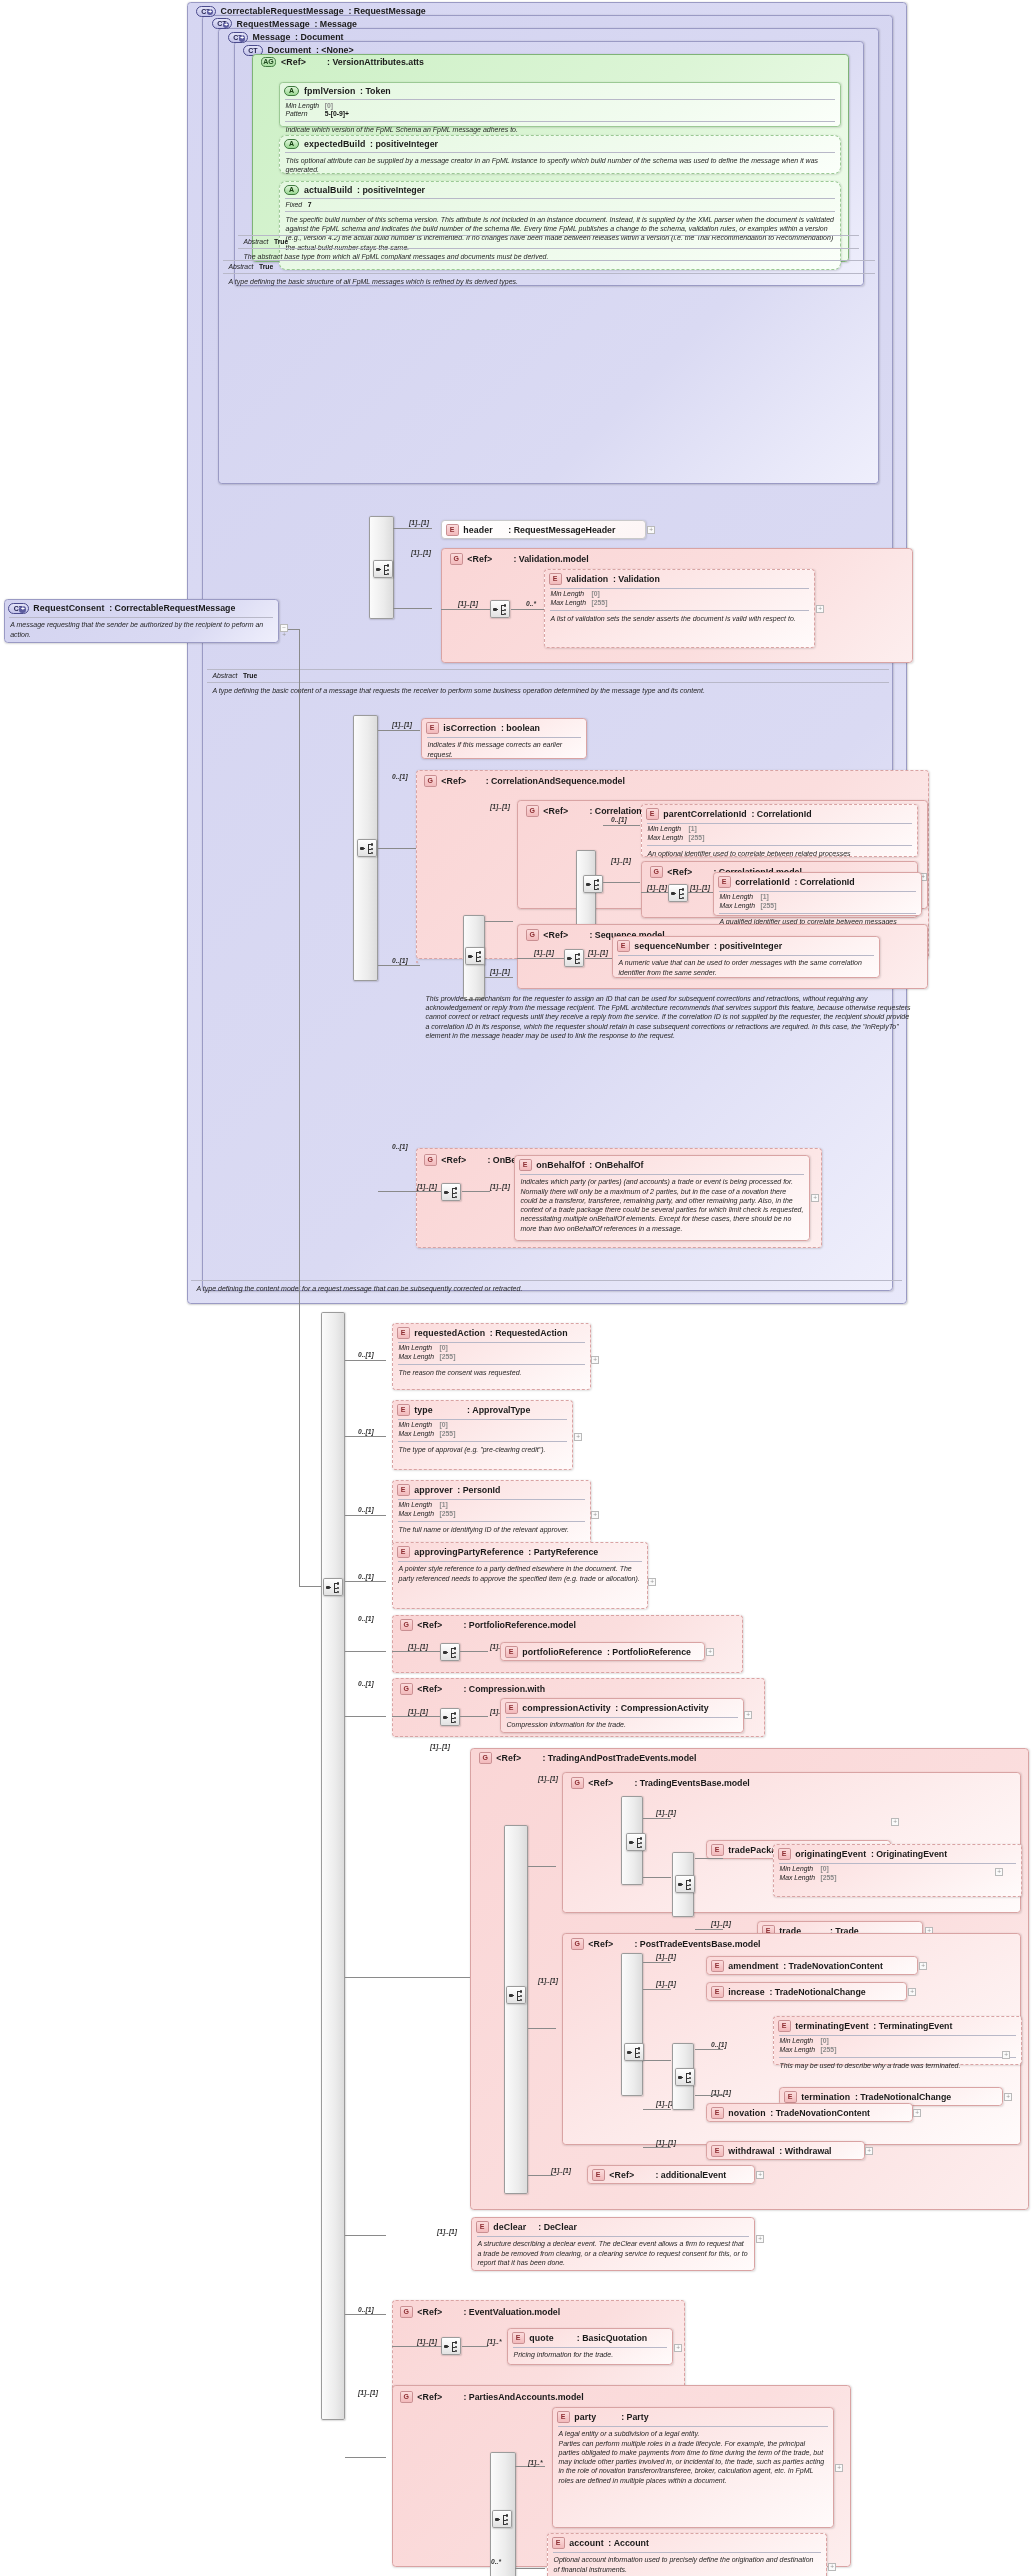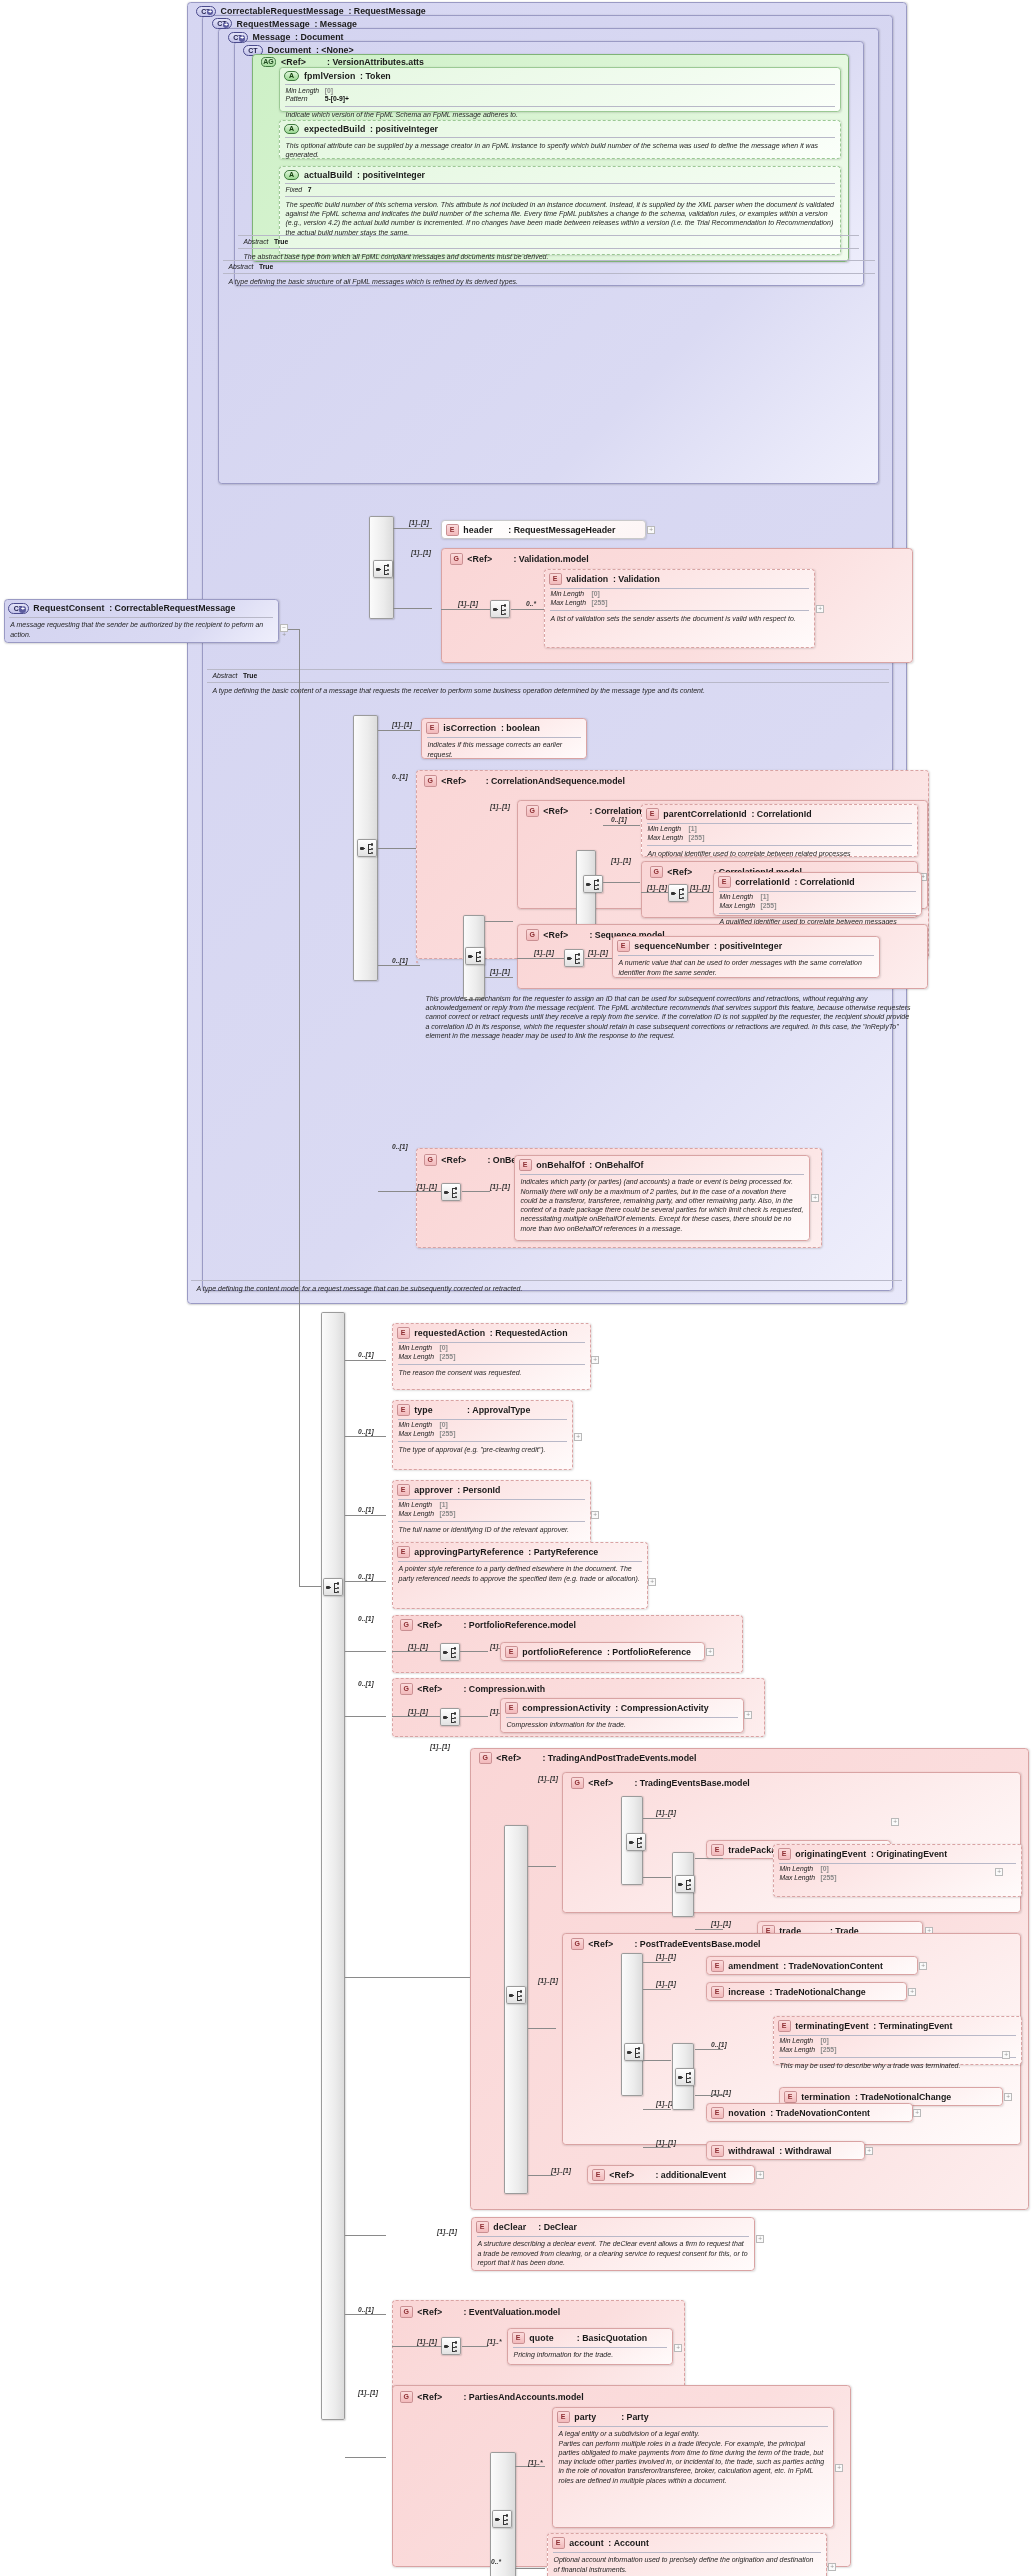--- a/index.html
+++ b/index.html
@@ -43,22 +43,22 @@
         background:linear-gradient(#fbdcdc,#f2b9bb);color:#8d2f33;}
 
   
   .ct-blue{background:linear-gradient(135deg,#d6d6f2 0%,#dcdcf4 60%,#e8e8fa 100%);
            border:0.9px solid #9a9ac4;box-shadow:0.9px 0.9px 1.8px rgba(0,0,0,.18);}
   .ct-blue-inner{background:linear-gradient(135deg,#d3d3f0 0%,#dadaf3 70%,#efeffc 100%);
            border:0.9px solid #9a9ac4;box-shadow:0.9px 0.9px 1.8px rgba(0,0,0,.15);}
   .ag-green{background:linear-gradient(135deg,#cdf0c6 0%,#dcf5d6 55%,#f0fced 100%);
            border:0.9px solid #7fb377;box-shadow:0.9px 0.9px 1.8px rgba(0,0,0,.15);}
   .att-green{background:linear-gradient(150deg,#e4f7e0 0%,#f2fcf0 70%,#fbfffa 100%);
-           border:0.9px solid #9bc994;box-shadow:0.9px 0.9px 1.8px rgba(0,0,0,.12);}
-  .att-green.dashed{border-style:dashed;}
+           border:0.9px solid #9bc994;box-shadow:0.9px 0.9px 1.8px rgba(0,0,0,.12);margin-top:15px;}
+  .att-green.dashed{border-style:dashed;border-radius:7px;}
   .grp-pink{background:linear-gradient(135deg,#fad6d6 0%,#fbdede 60%,#fdeeee 100%);
            border:0.9px solid #d9a3a3;box-shadow:0.9px 0.9px 1.8px rgba(0,0,0,.13);}
   .grp-pink.dashed{border-style:dashed;}
   .el-pink{background:linear-gradient(150deg,#fbdada 0%,#fdecec 55%,#fffbfb 100%);
            border:0.9px solid #d9a3a3;box-shadow:0.9px 0.9px 1.8px rgba(0,0,0,.12);}
   .el-pink.dashed{border-style:dashed;}
   .plain-white{background:linear-gradient(150deg,#ffffff 0%,#fdf5f5 100%);
            border:0.9px solid #c9c9c9;box-shadow:0.9px 0.9px 1.8px rgba(0,0,0,.12);}
   .foot{position:absolute;left:0;right:0;}
 

